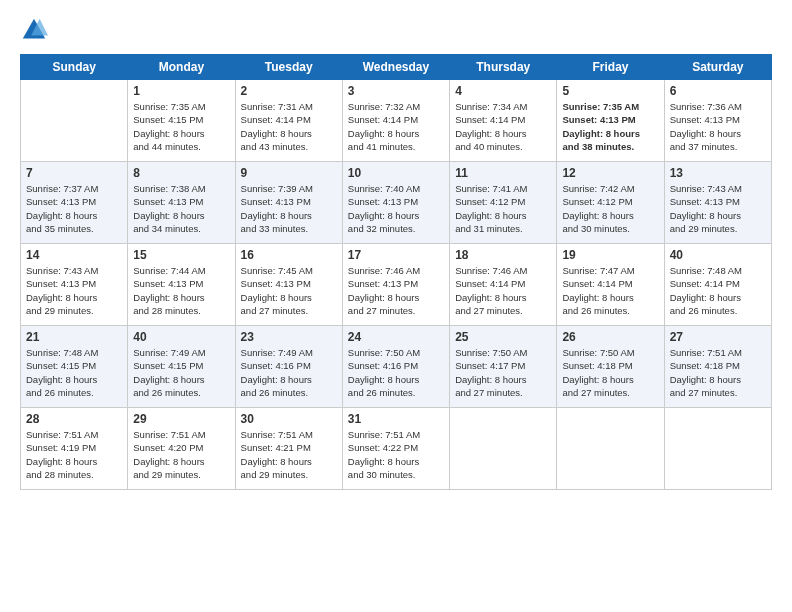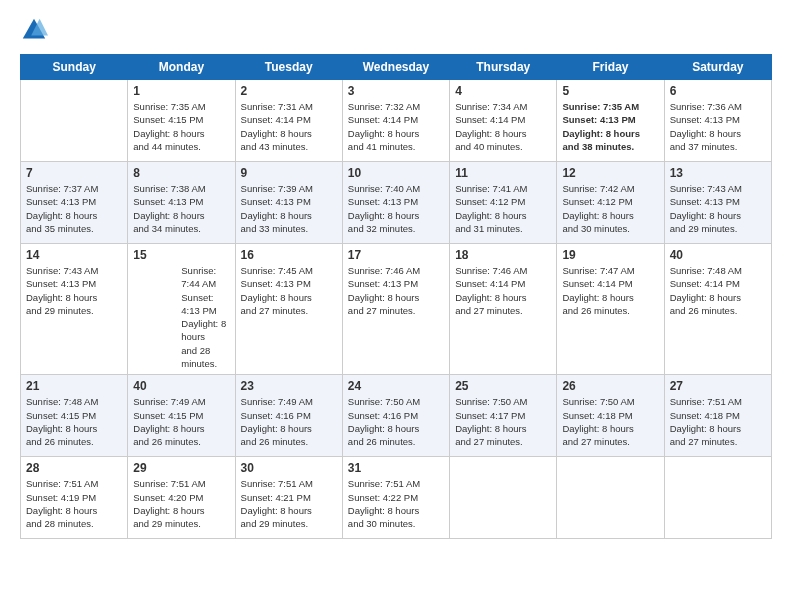--- a/index.html
+++ b/index.html
@@ -237,21 +237,21 @@
         <tr class="row-white">
           <td>
             <span class="day-num">14</span>
             <div class="day-info" style="white-space: pre-line;">Sunrise: 7:43 AM
 Sunset: 4:13 PM
 Daylight: 8 hours
 and 29 minutes.</div>
           </td>
           <td>
             <span class="day-num">15</span>
-            <div class="day-info" style="white-space: pre-line; margin-left: 48px;">Sunrise: 7:44 AM
+            <div class="day-info" style="white-space: pre-line;">Sunrise: 7:44 AM
 Sunset: 4:13 PM
 Daylight: 8 hours
 and 28 minutes.</div>
           </td>
           <td>
             <span class="day-num">16</span>
             <div class="day-info" style="white-space: pre-line;">Sunrise: 7:45 AM
 Sunset: 4:13 PM
 Daylight: 8 hours
 and 27 minutes.</div>

